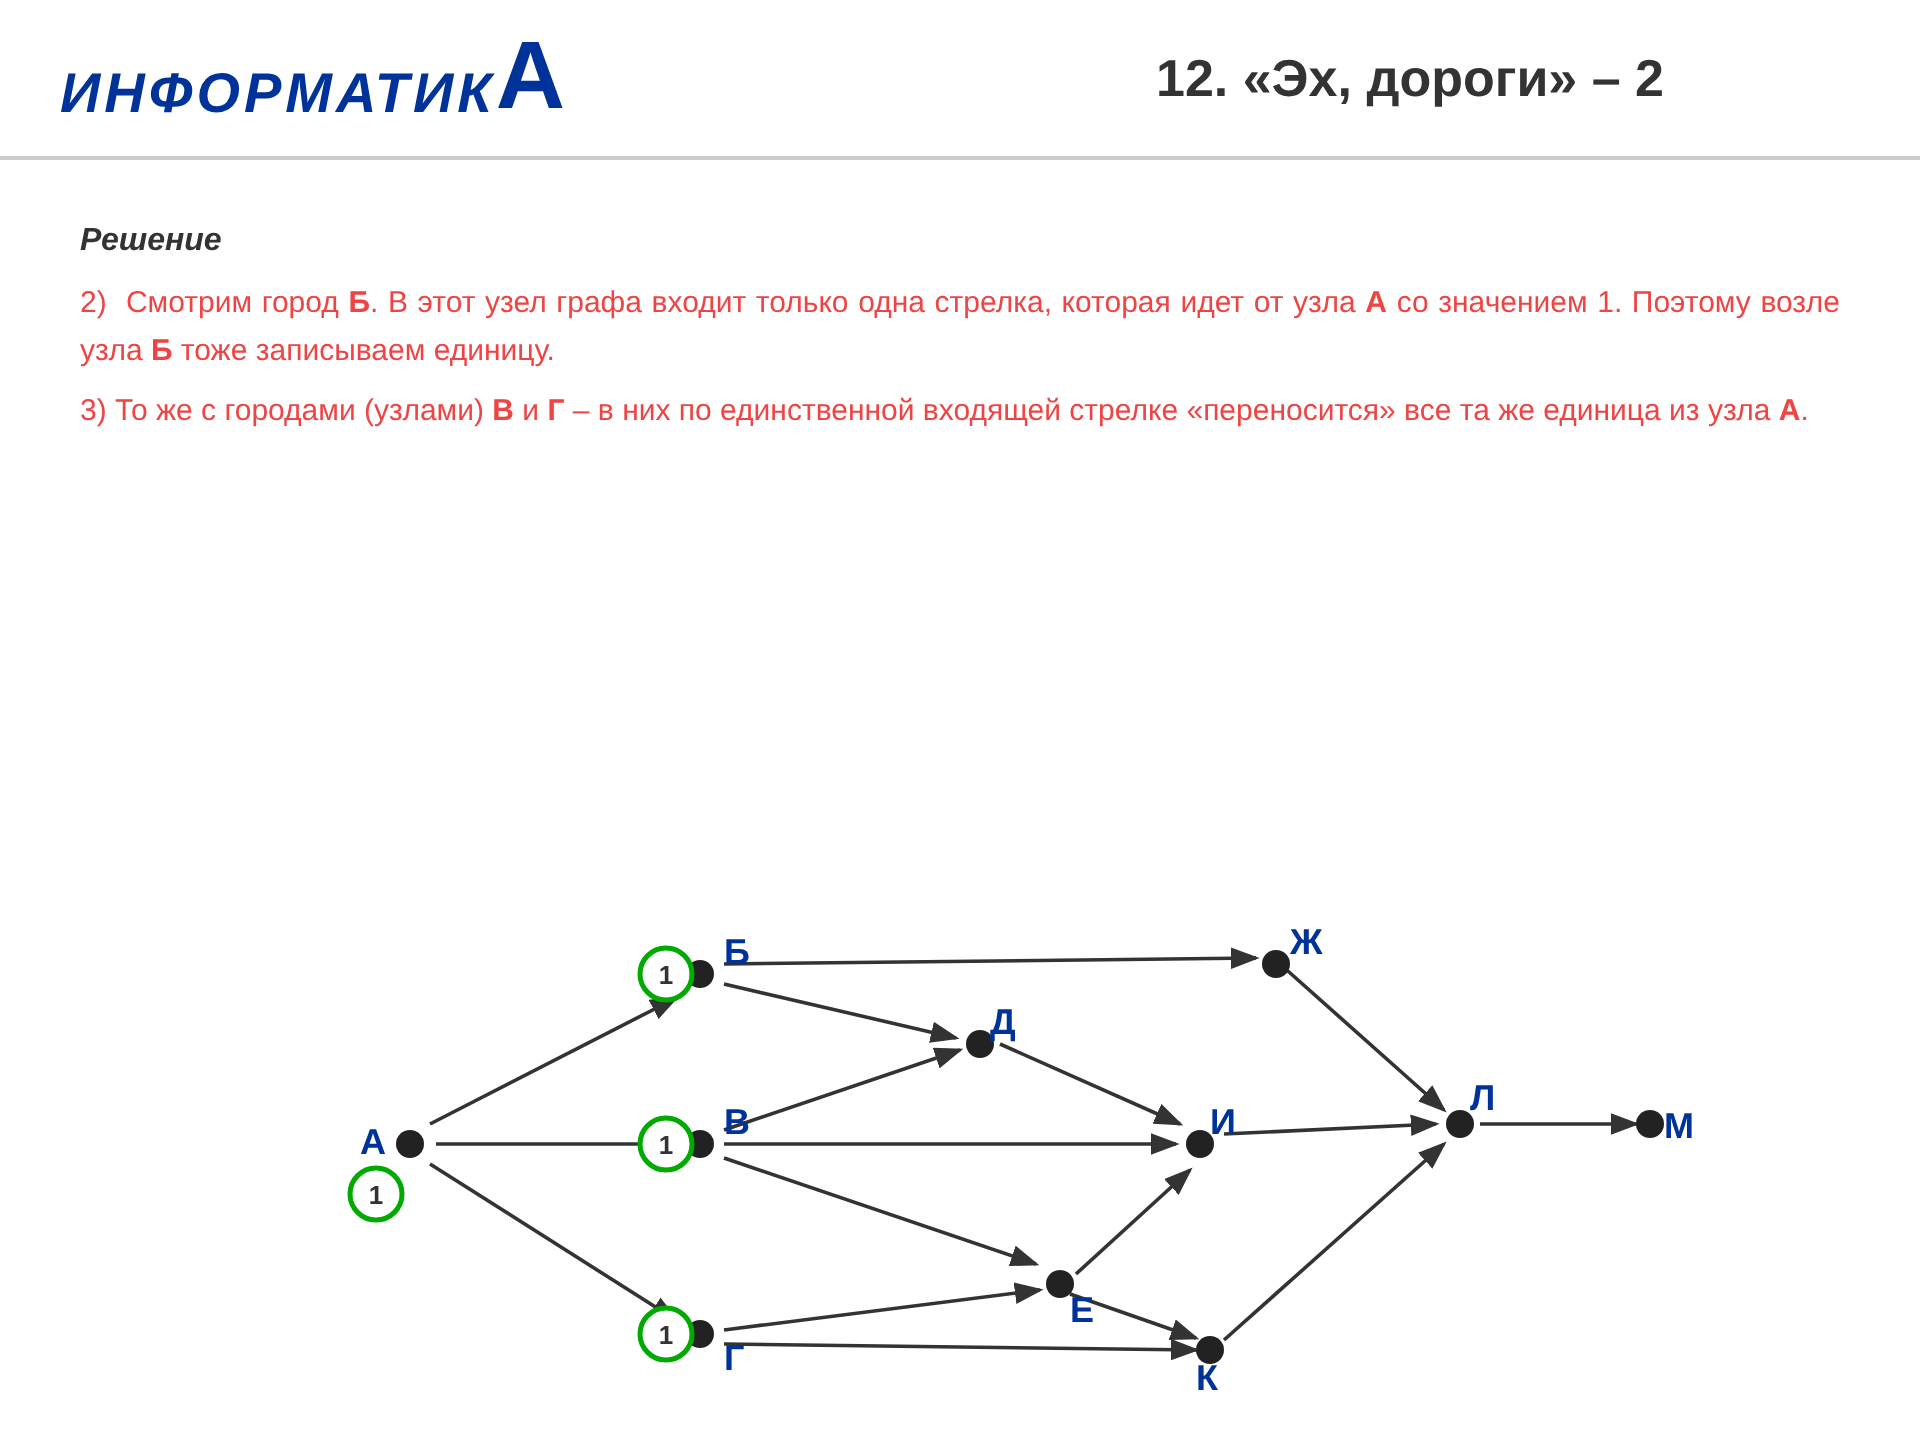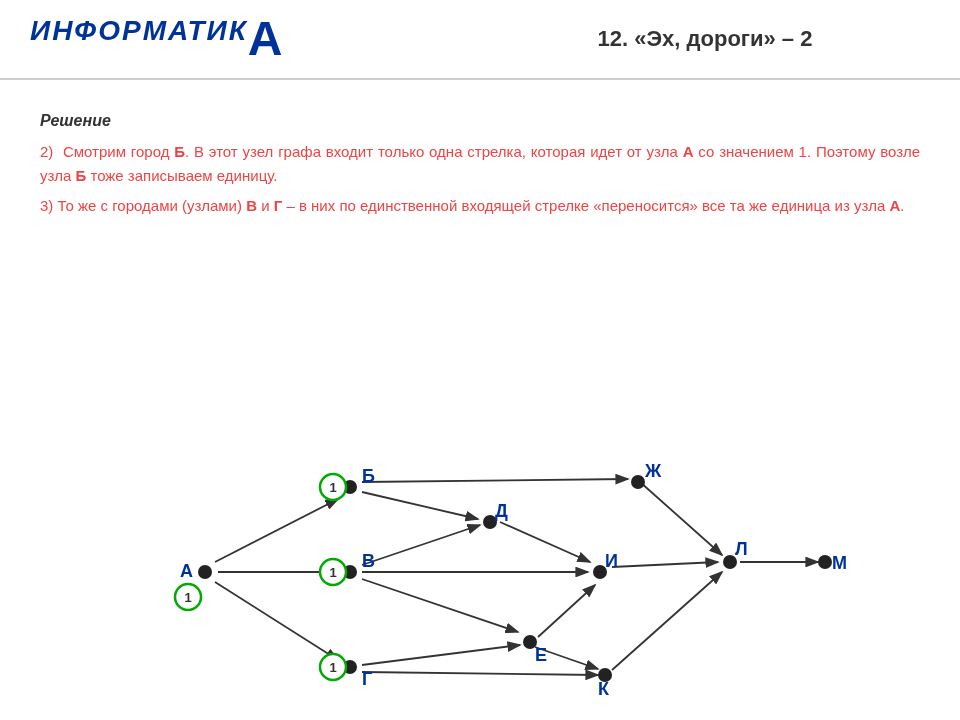--- a/index.html
+++ b/index.html
@@ -24,21 +24,21 @@
       background: white;
       display: flex;
       align-items: center;
       padding: 10px 30px;
       border-bottom: 2px solid #ccc;
       height: 80px;
     }
 
     .logo-area {
       display: flex;
-      align-items: flex-start;
+      align-items: flex-end;
       flex: 1;
     }
 
     .logo-text {
       font-size: 28px;
       font-weight: bold;
       color: #003399;
       letter-spacing: 2px;
       text-transform: uppercase;
       font-style: italic;
@@ -51,21 +51,21 @@
       font-style: normal;
       line-height: 1;
     }
 
     .title-area {
       flex: 1;
       text-align: center;
     }
 
     .lesson-title {
-      font-size: 22px;
+      font-size: 26px;
       font-weight: bold;
       color: #333;
     }
 
     
     .content {
       flex: 1;
       background: white;
       margin: 0;
       padding: 32px 40px 10px 40px;

